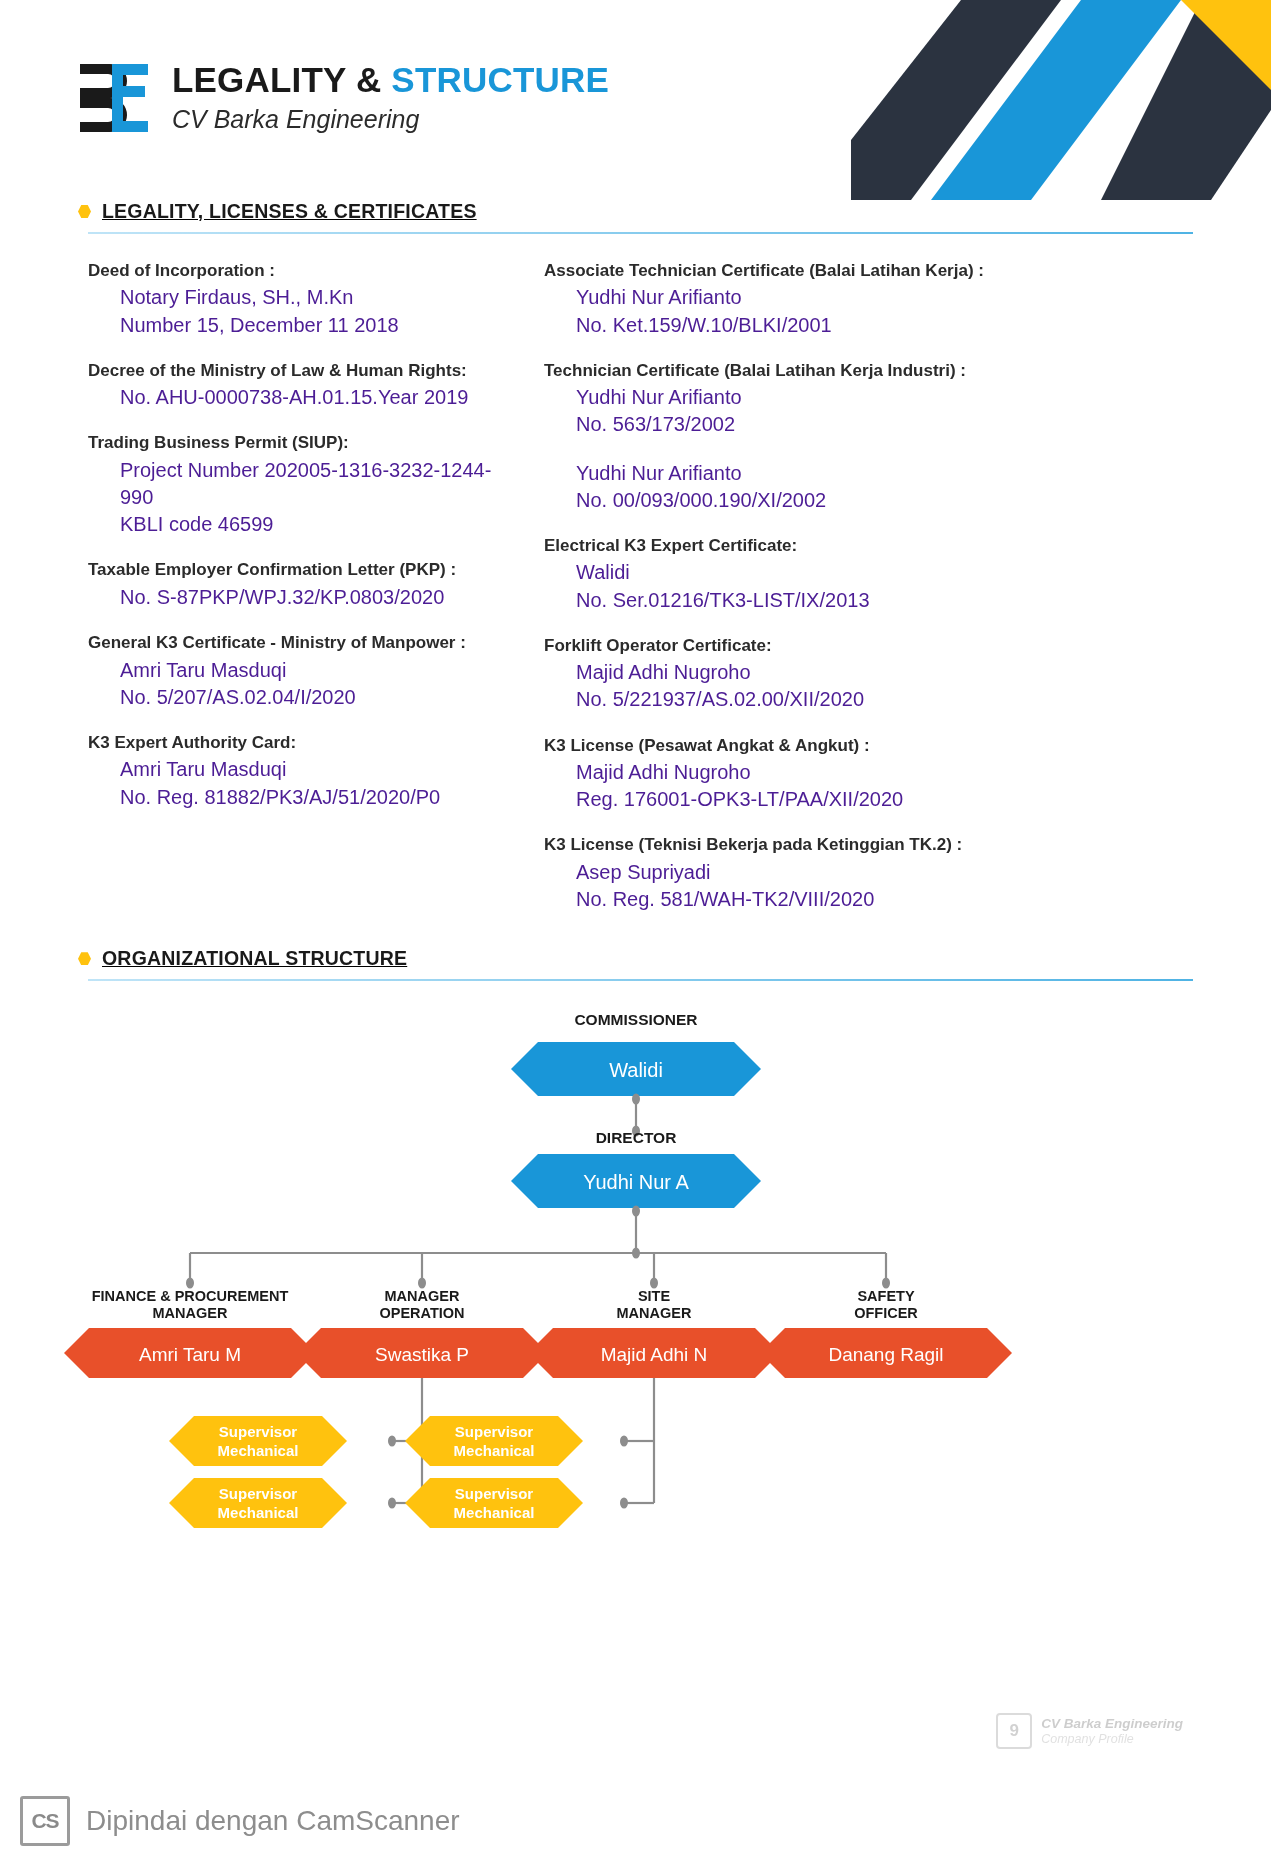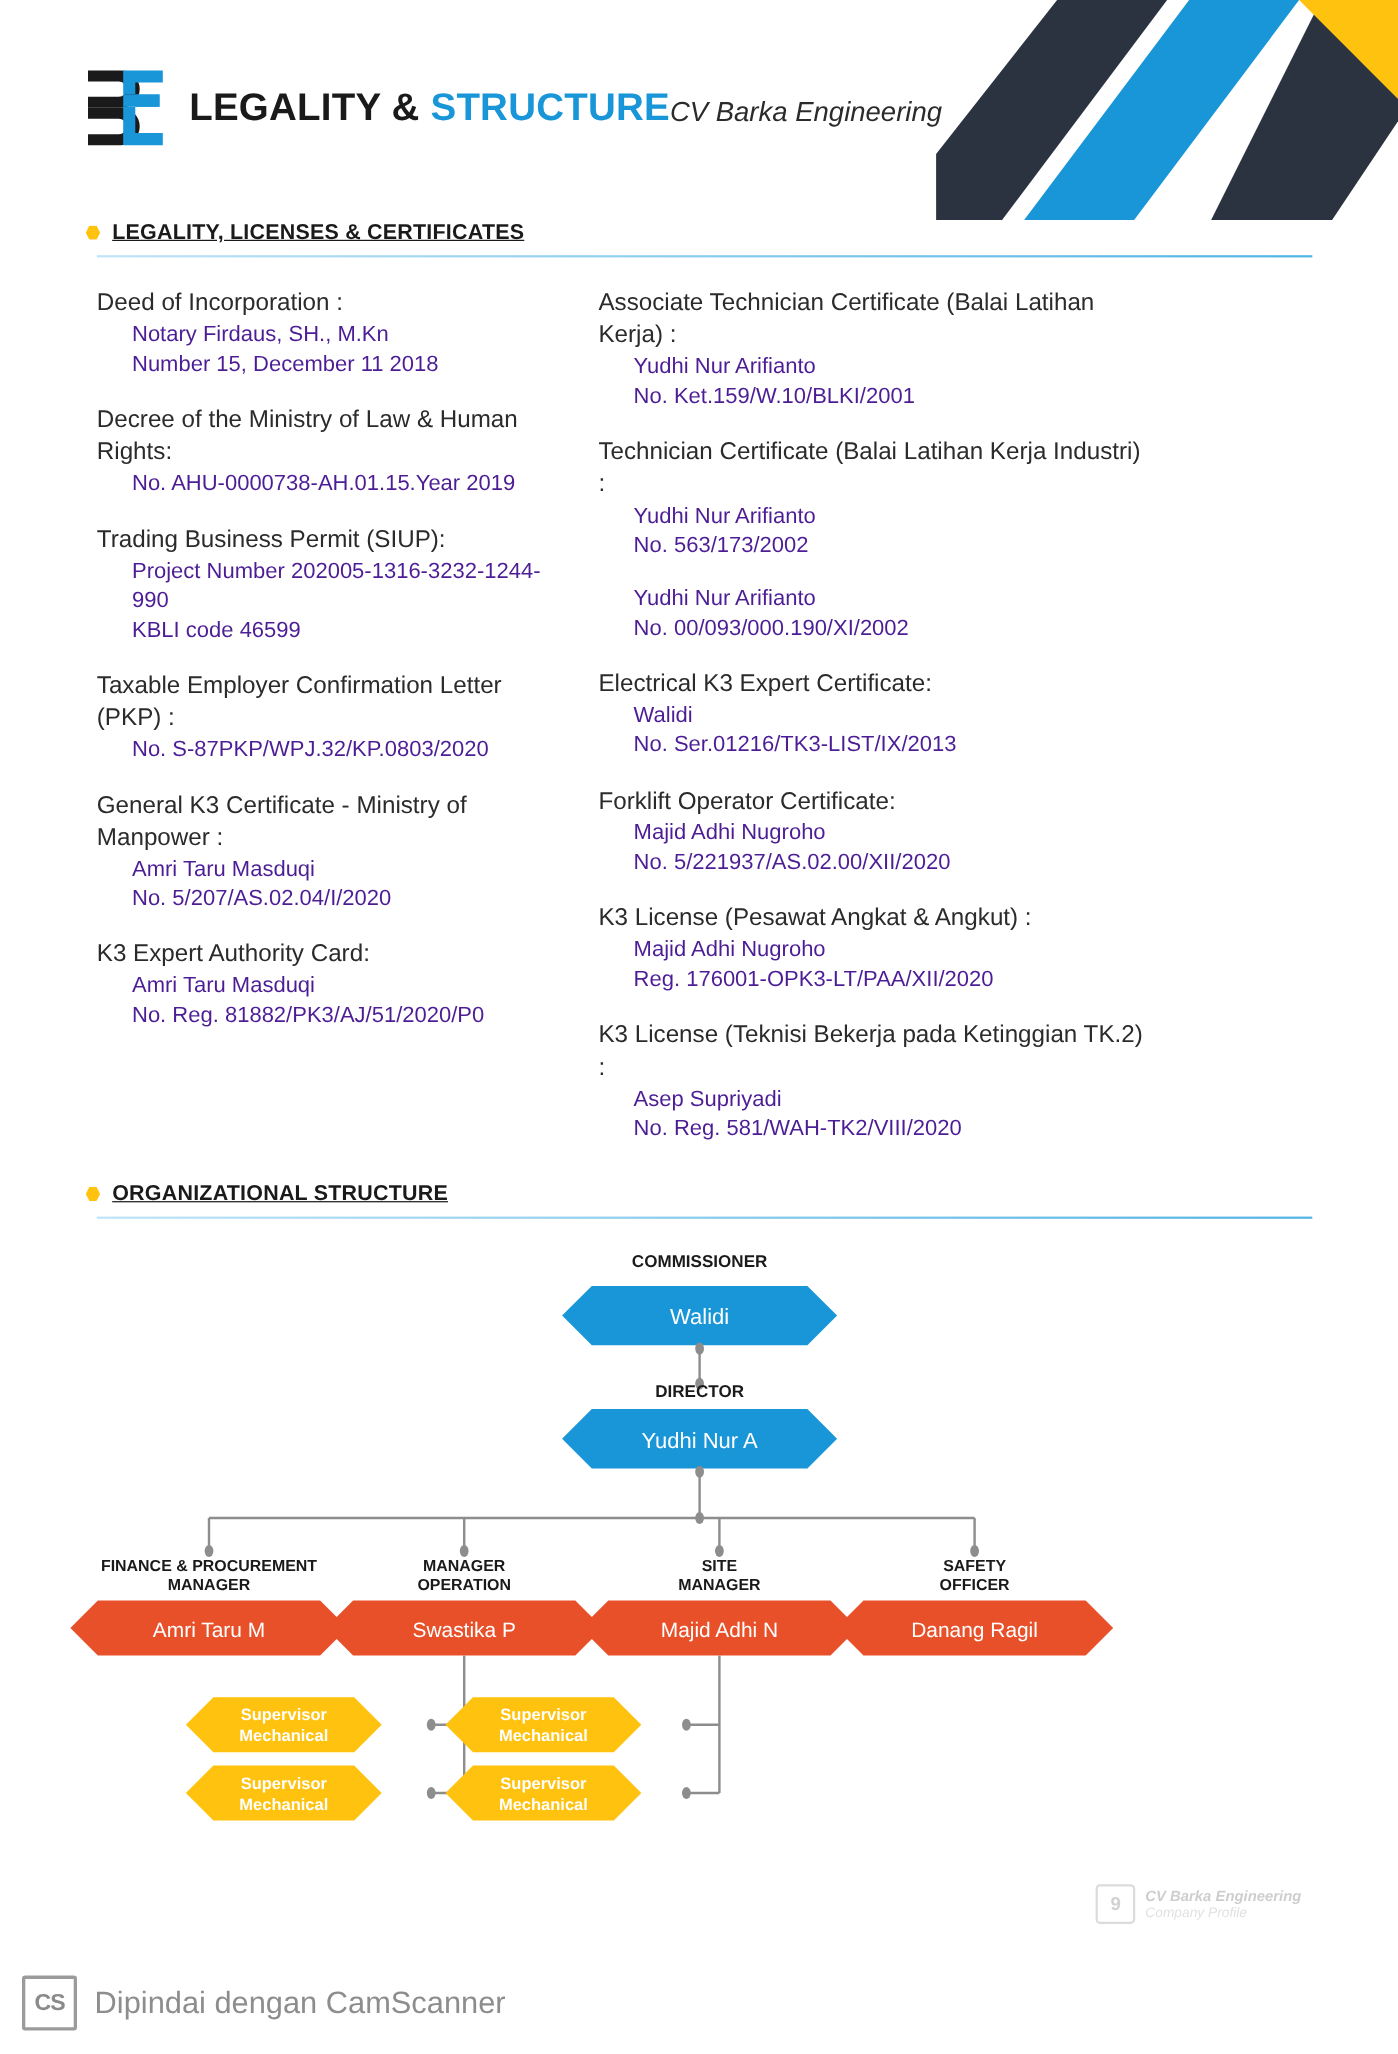--- a/index.html
+++ b/index.html
@@ -12,21 +12,21 @@
   }
 
   
   .header { position:relative; height:200px; }
 
   .corner-art { position:absolute; top:0; right:0; width:420px; height:200px; overflow:hidden; }
 
   .logo-wrap { position:absolute; left:78px; top:62px; display:flex; align-items:center; }
   .logo-mark { width:78px; height:72px; position:relative; margin-right:16px; }
 
-  .title-block { display:flex; flex-direction:row; justify-content:space-between; }
+  .title-block { display:flex; flex-direction:column; justify-content:space-between; }
   .title-main {
     font-size:35px; font-weight:bold; letter-spacing:.2px;
     line-height:1.0; white-space:nowrap;
     font-family:"Liberation Sans", sans-serif;
   }
   .t-black { color:#1a1a1a; }
   .t-blue  { color:#1996d8; }
   .title-sub {
     font-size:25px; font-style:italic; color:#2b2b2b;
     margin-top:8px; font-family:"Liberation Sans", sans-serif;
@@ -48,21 +48,21 @@
 
   
   .legal-cols {
     display:flex; padding:26px 78px 0 88px; gap:26px;
   }
   .legal-col { width:430px; }
   .legal-col.right { width:500px; }
   .entry { margin-bottom:21px; }
   .entry:last-child { margin-bottom:0; }
   .entry-title {
-    font-size:22px; font-weight:normal; color:#2b2b2b;
+    font-size:17px; font-weight:bold; color:#2b2b2b;
     line-height:1.32; margin-bottom:2px;
   }
   .entry-line {
     font-size:20px; color:#4c1d95; line-height:1.36; font-weight:400;margin-left:32px;
   }
 
   
   .org-wrap { position:relative; margin-top:10px; height:580px;padding-left:10px; }
   .org-svg { position:absolute; left:0; top:0; }
 

